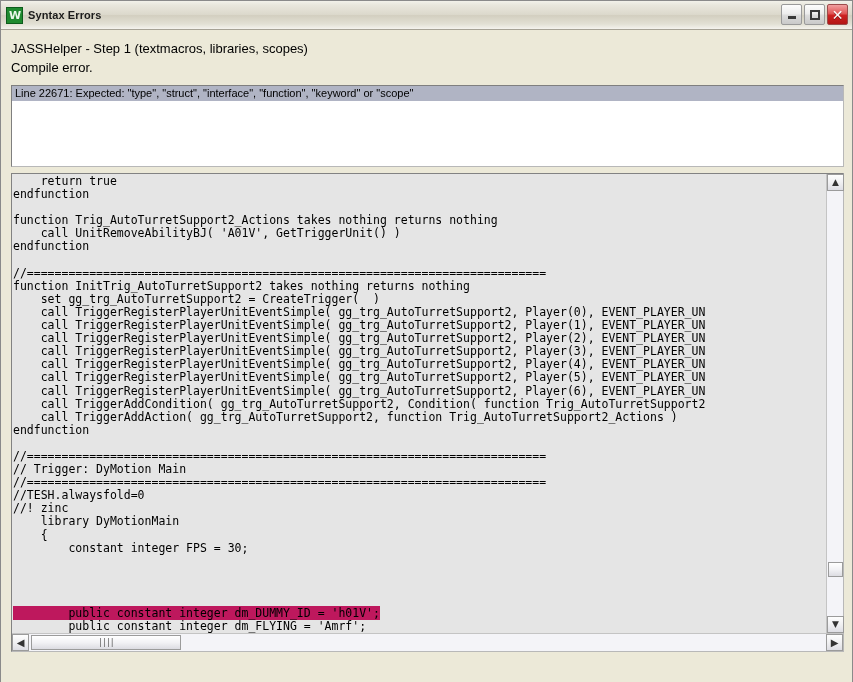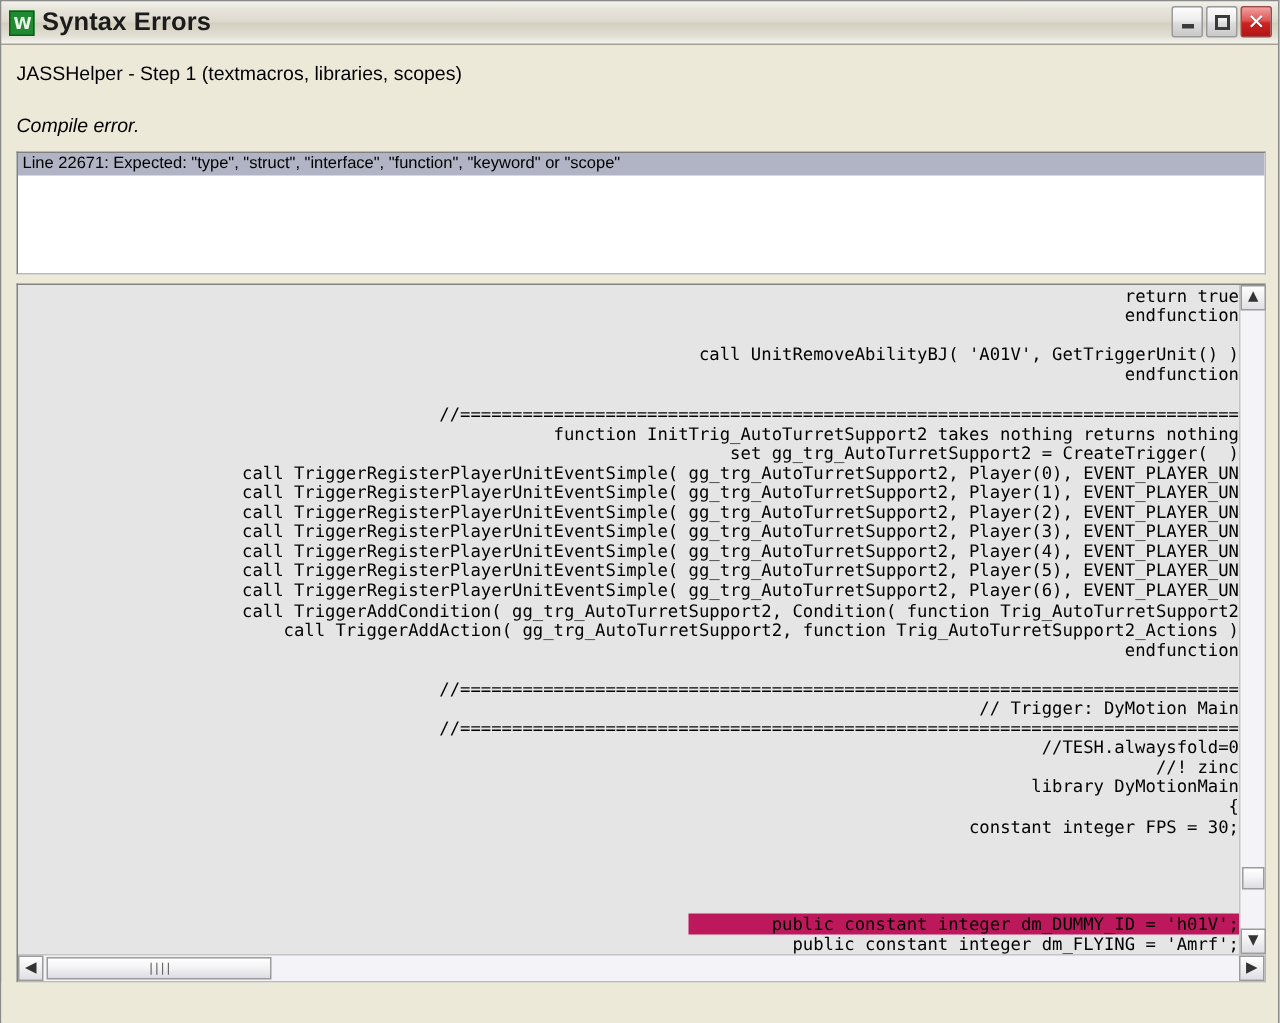--- a/index.html
+++ b/index.html
@@ -57,21 +57,21 @@
     color: #e9f7e9;
     font-family: "DejaVu Sans", sans-serif;
     font-size: 11px;
     font-weight: bold;
     line-height: 15px;
     text-align: center;
     letter-spacing: -1px;
   }
   #title-text {
     font-family: "Liberation Sans", sans-serif;
-    font-size: 17px;
+    font-size: 11px;
     font-weight: bold;
     color: #1b1b1b;
     letter-spacing: 0.1px;
     white-space: nowrap;
   }
   #win-buttons {
     position: absolute;
     right: 4px; top: 3px;
     display: flex;
     gap: 2px;
@@ -125,21 +125,21 @@
     flex-direction: column;
   }
 
   .status-line {
     font-family: "Liberation Sans", sans-serif;
     font-size: 13px;
     color: #000;
     padding-left: 10px;
   }
   #step-line { margin-top: 11px; }
-  #compile-line { margin-top: 20px; font-style: italic; }
+  #compile-line { margin-top: 4px; }
 
   
   #errorlist {
     margin: 10px 8px 0 10px;
     height: 82px;
     background: #ffffff;
     border: 1px solid #7f7f7f;
     border-right-color: #b8b8b8;
     border-bottom-color: #b8b8b8;
     box-sizing: border-box;
@@ -160,21 +160,20 @@
     flex: 1 1 auto;
     border: 1px solid #828282;
     border-right-color: #b8b8b8;
     border-bottom-color: #b8b8b8;
     box-sizing: border-box;
     background: #e5e5e5;
     position: relative;
     display: flex;
     flex-direction: column;
     min-height: 0;
-    text-align: right;
   }
   #code-body {
     display: flex;
     flex: 1 1 auto;
     min-height: 0;
   }
   #code-text {
     flex: 1 1 auto;
     overflow: hidden;
     background: #e5e5e5;
@@ -324,20 +323,21 @@
     <div id="errorlist">
         <div class="err-row">Line 22671: Expected: "type", "struct", "interface", "function", "keyword" or "scope"</div>
       </div>
 
     <div id="codepane">
       <div id="code-body">
         <div id="code-text">
             <div class="codeline">    return true</div>
             <div class="codeline">endfunction</div>
             <div class="codeline"></div>
+            <div class="codeline">function Trig_AutoTurretSupport2_Actions takes nothing returns nothing</div>
             <div class="codeline">    call UnitRemoveAbilityBJ( 'A01V', GetTriggerUnit() )</div>
             <div class="codeline">endfunction</div>
             <div class="codeline"></div>
             <div class="codeline">//===========================================================================</div>
             <div class="codeline">function InitTrig_AutoTurretSupport2 takes nothing returns nothing</div>
             <div class="codeline">    set gg_trg_AutoTurretSupport2 = CreateTrigger(  )</div>
             <div class="codeline">    call TriggerRegisterPlayerUnitEventSimple( gg_trg_AutoTurretSupport2, Player(0), EVENT_PLAYER_UN</div>
             <div class="codeline">    call TriggerRegisterPlayerUnitEventSimple( gg_trg_AutoTurretSupport2, Player(1), EVENT_PLAYER_UN</div>
             <div class="codeline">    call TriggerRegisterPlayerUnitEventSimple( gg_trg_AutoTurretSupport2, Player(2), EVENT_PLAYER_UN</div>
             <div class="codeline">    call TriggerRegisterPlayerUnitEventSimple( gg_trg_AutoTurretSupport2, Player(3), EVENT_PLAYER_UN</div>

